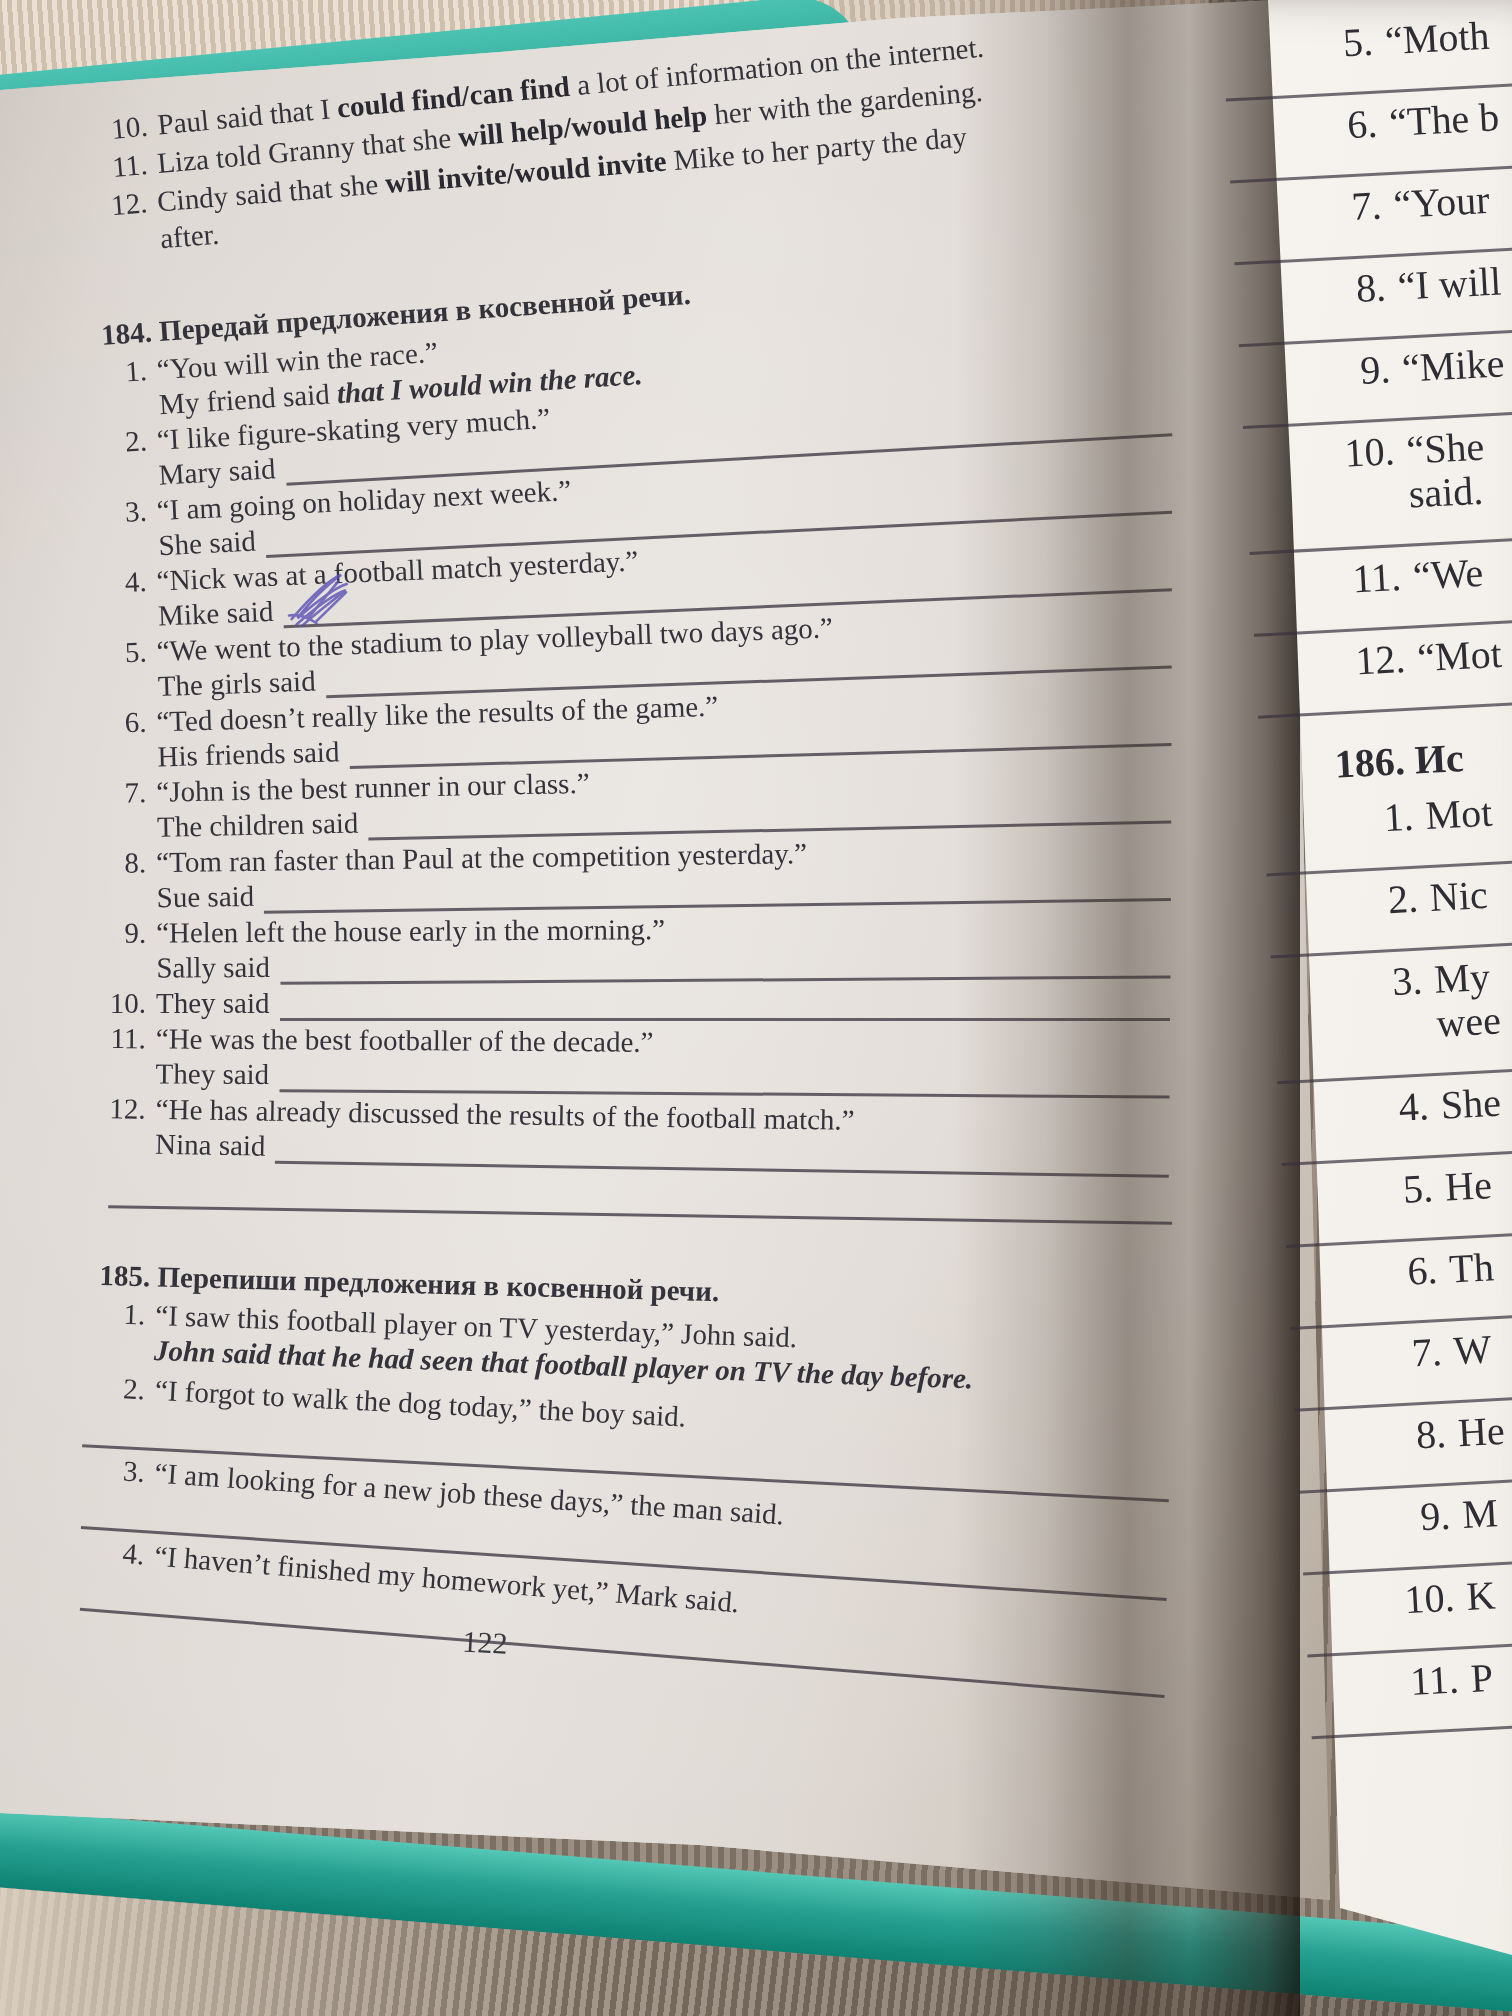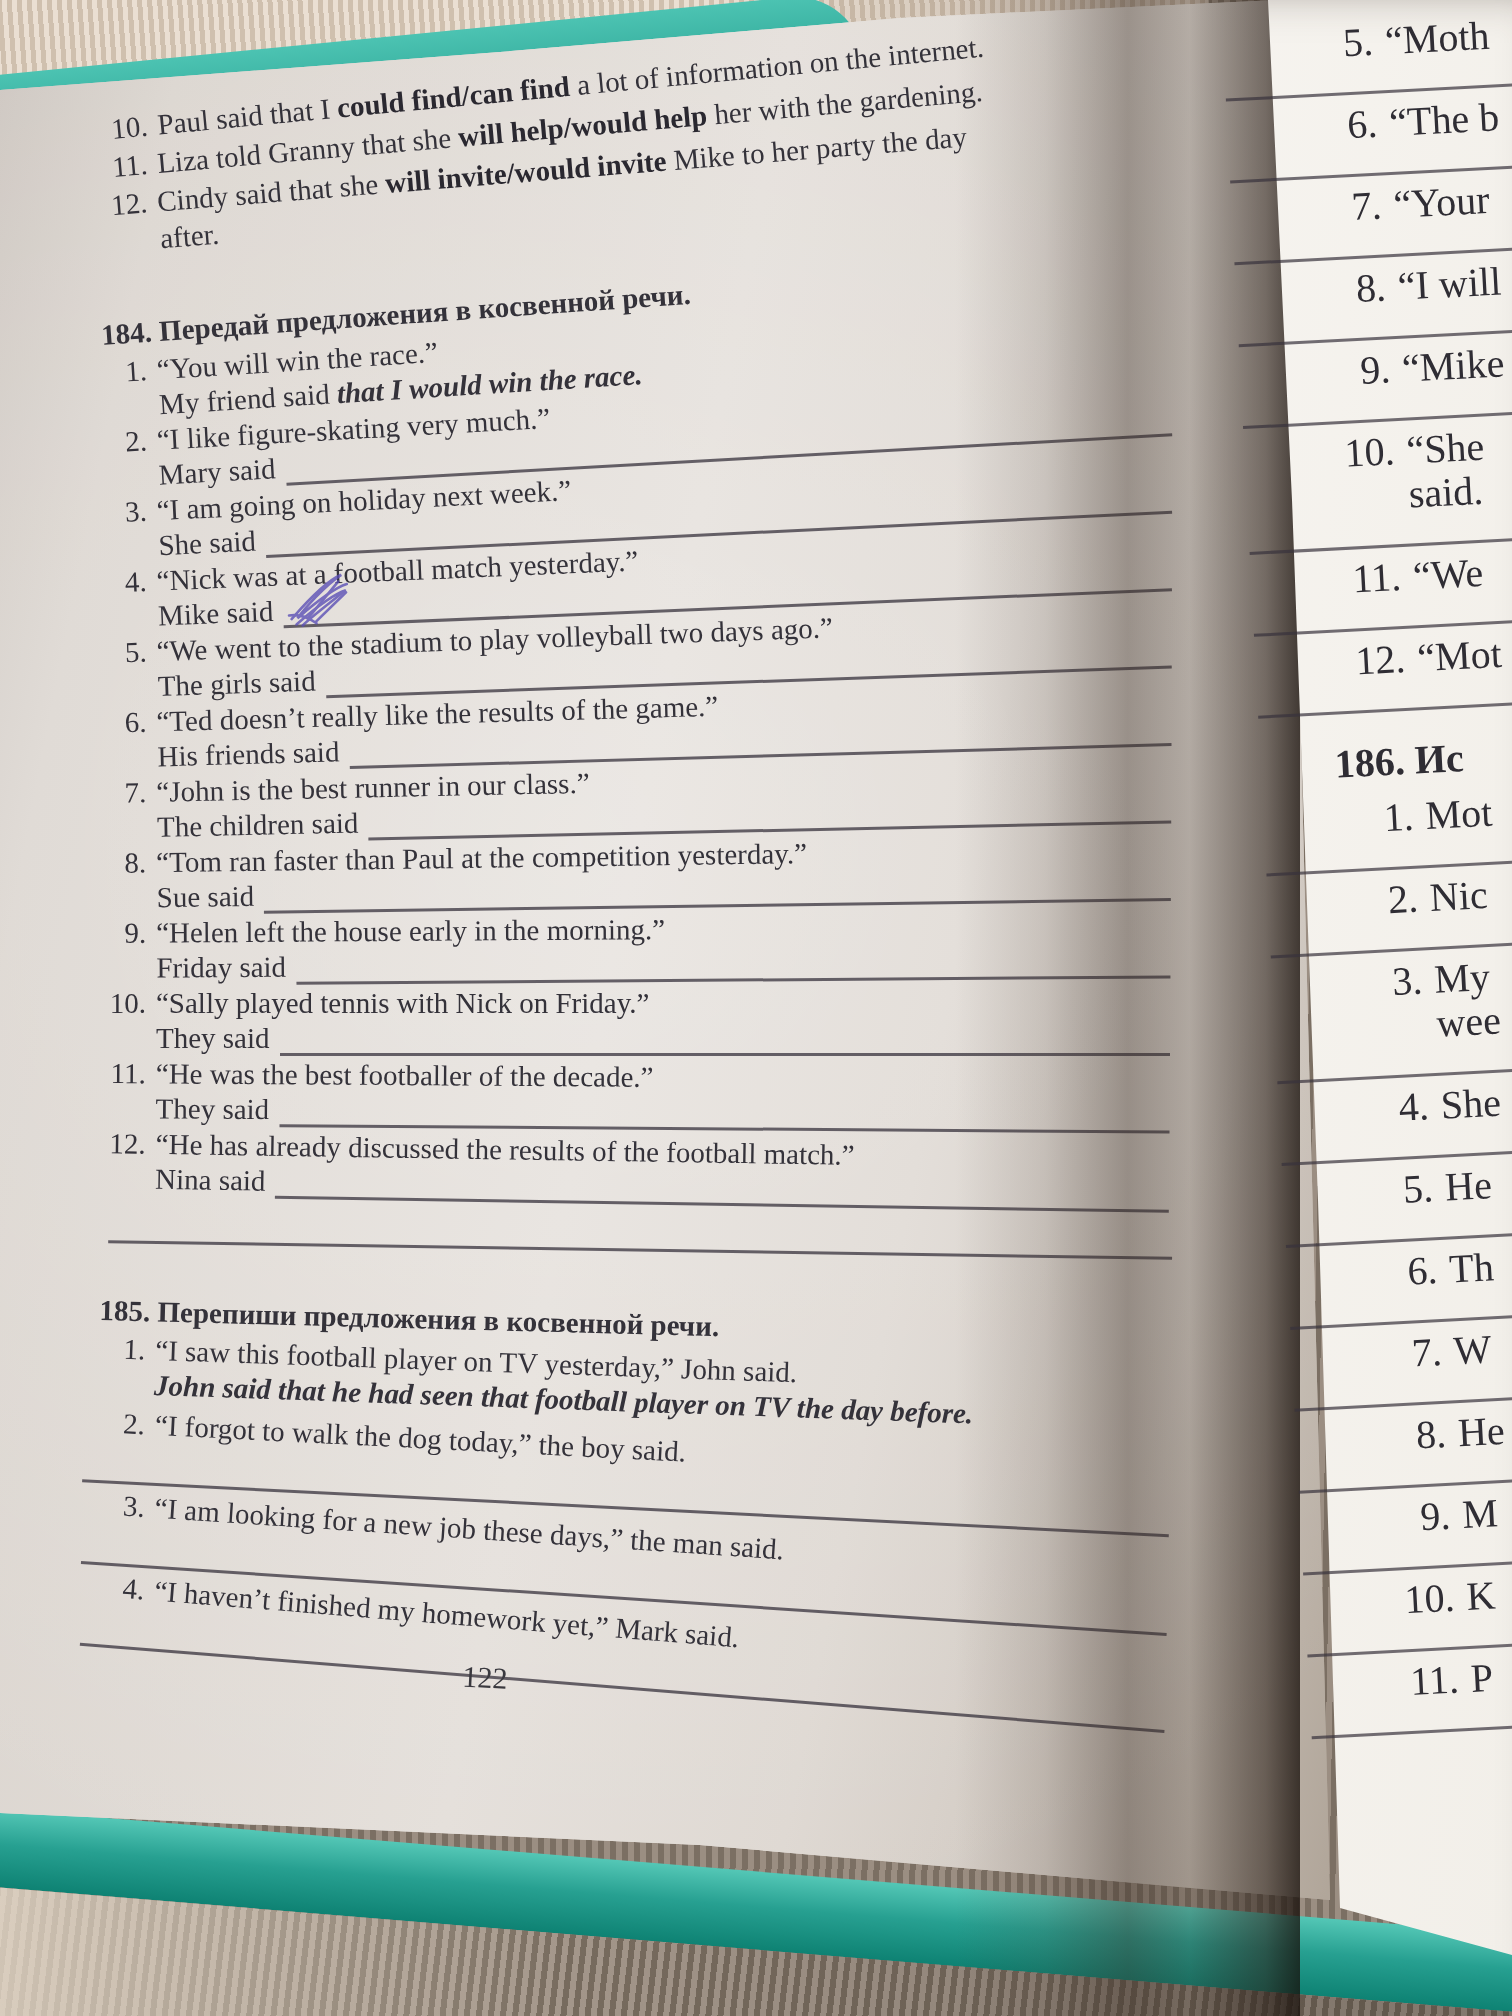--- a/index.html
+++ b/index.html
@@ -217,29 +217,29 @@
               <span class="speaker">Sue said</span>
 
               <span class="blank"></span>
             </div>
 
           </li>
 
           <li>
             <div class="quote-line"><span class="num">9.</span><span>“Helen left the house early in the morning.”</span></div>
             <div class="ans">
-              <span class="speaker">Friday said</span>
-
-              <span class="blank"></span>
-            </div>
-
-          </li>
-
-          <li>
-            <div class="quote-line"><span class="num">10.</span><span>“Sally played tennis with Nick on Friday.”</span></div>
+              <span class="speaker">Sally said</span>
+
+              <span class="blank"></span>
+            </div>
+
+          </li>
+
+          <li>
+            <div class="quote-line"><span class="num">10.</span></div>
             <div class="ans">
               <span class="speaker">They said</span>
 
               <span class="blank"></span>
             </div>
 
           </li>
 
           <li>
             <div class="quote-line"><span class="num">11.</span><span>“He was the best footballer of the decade.”</span></div>

